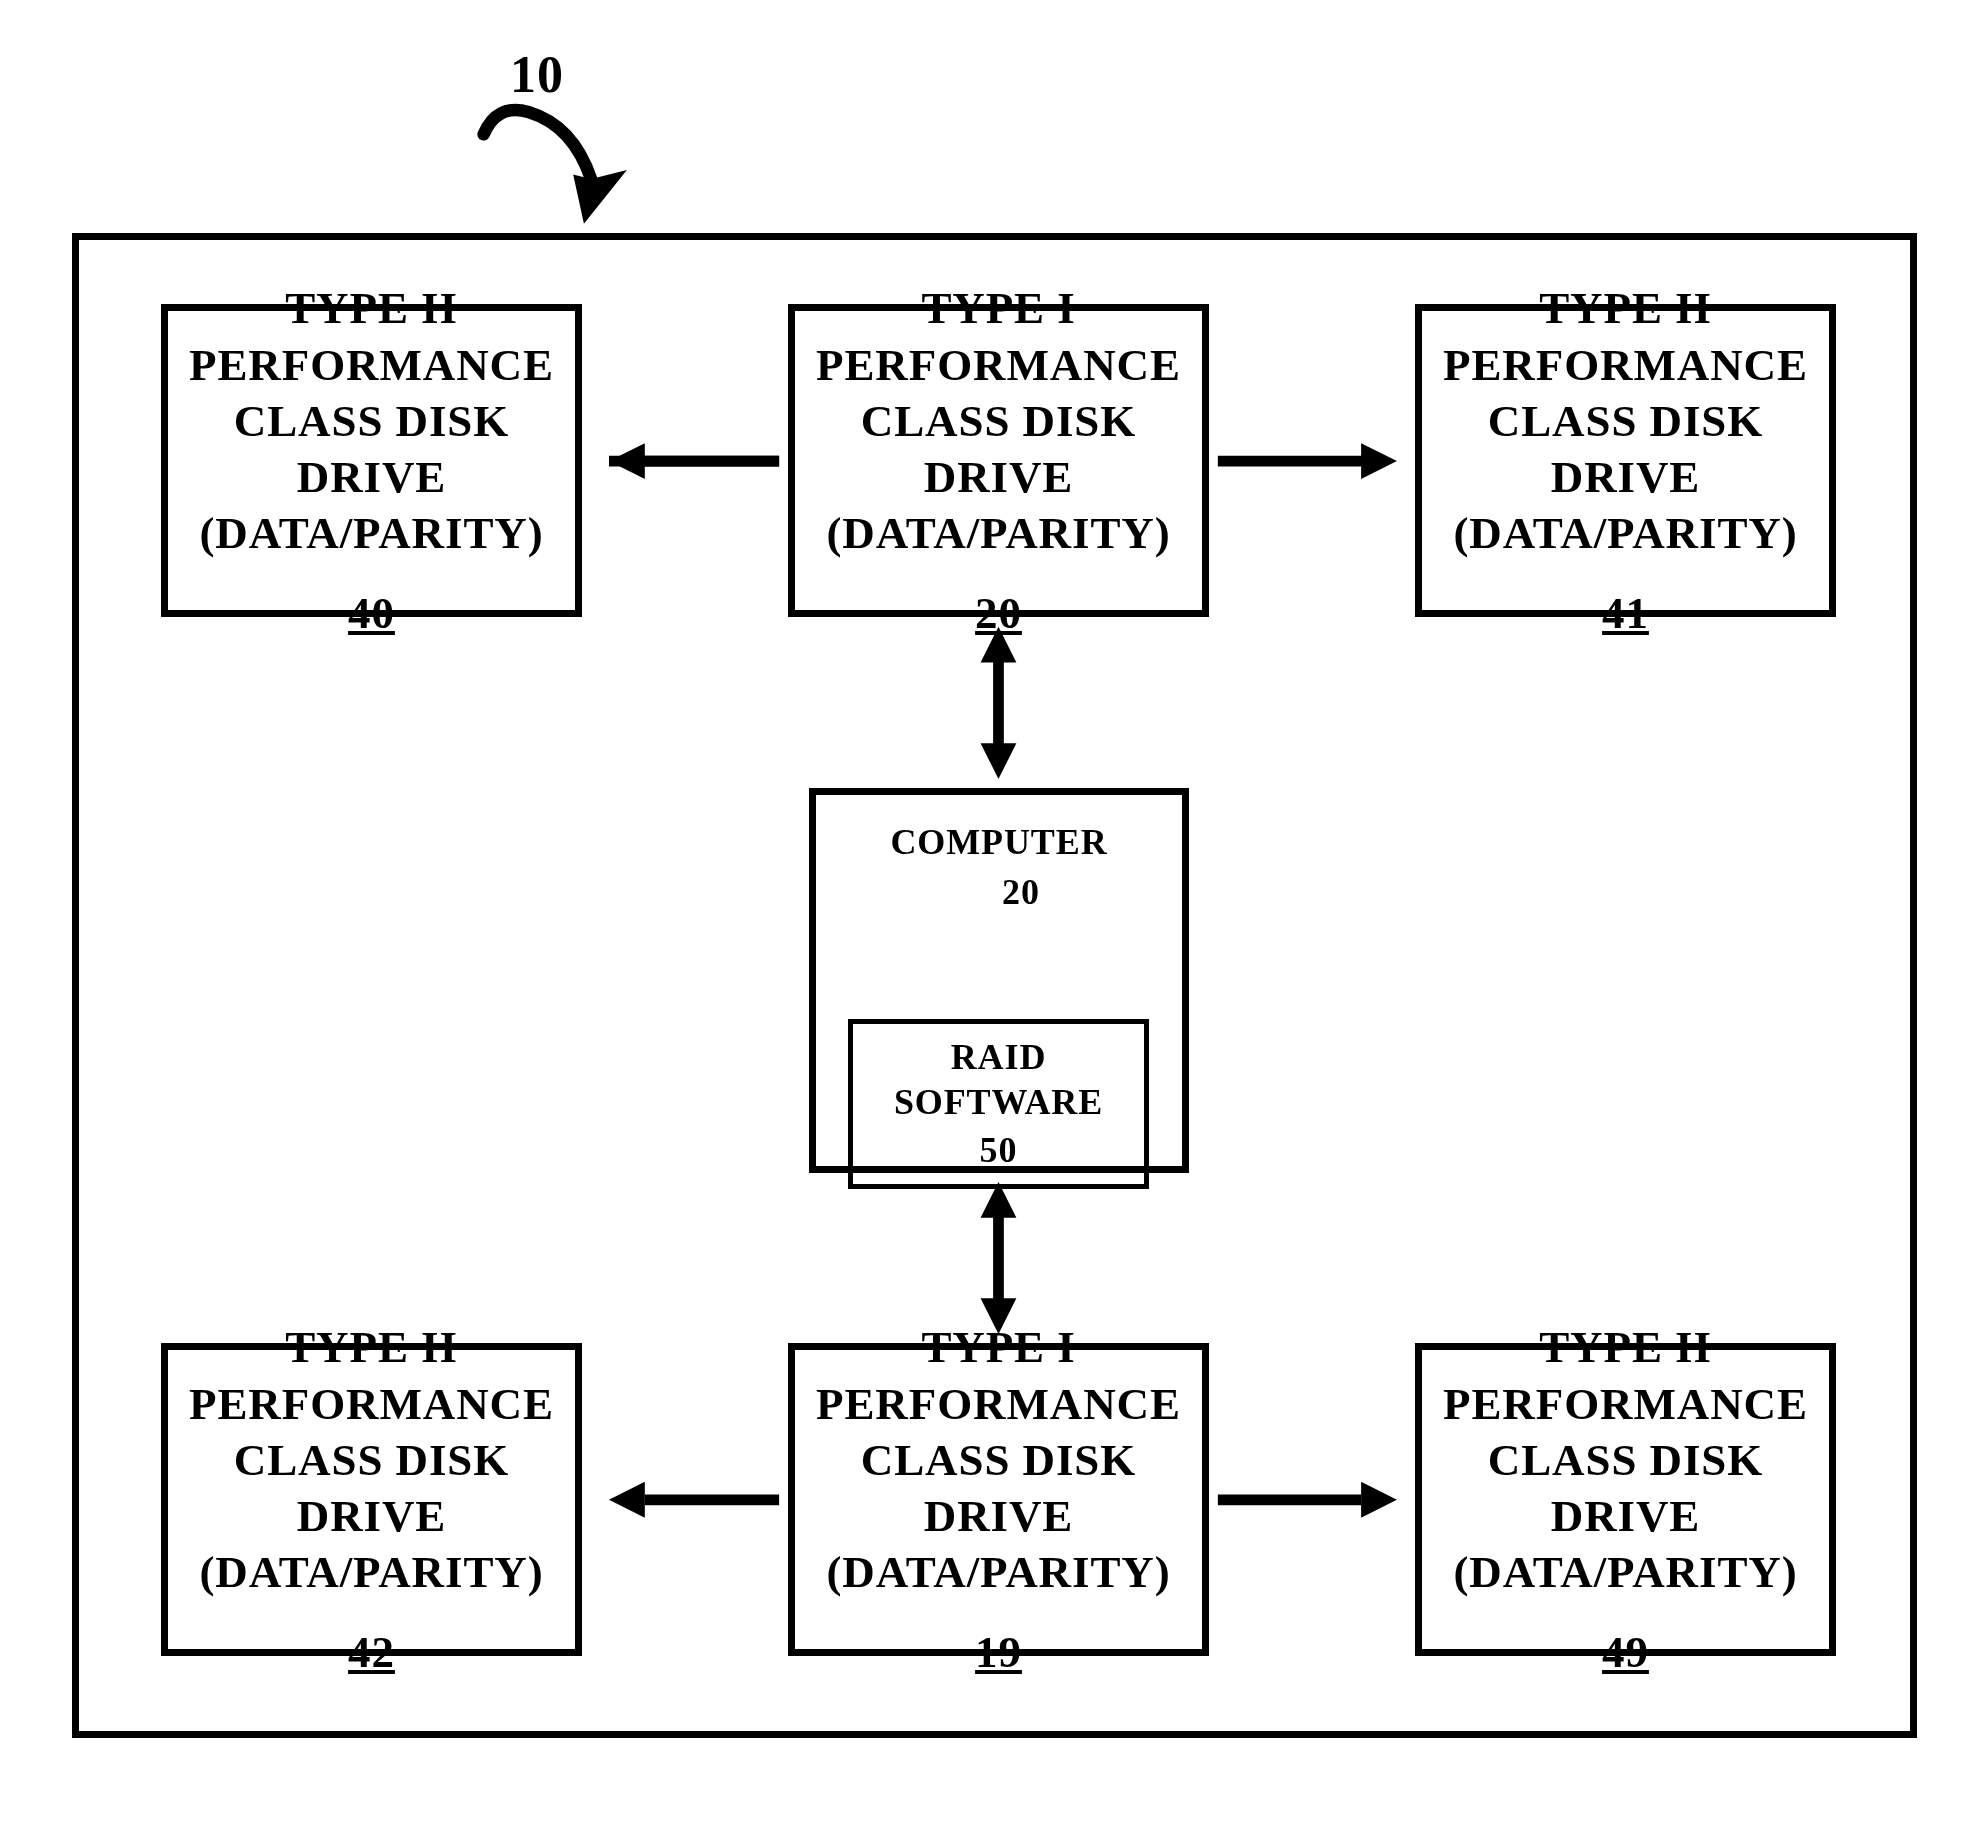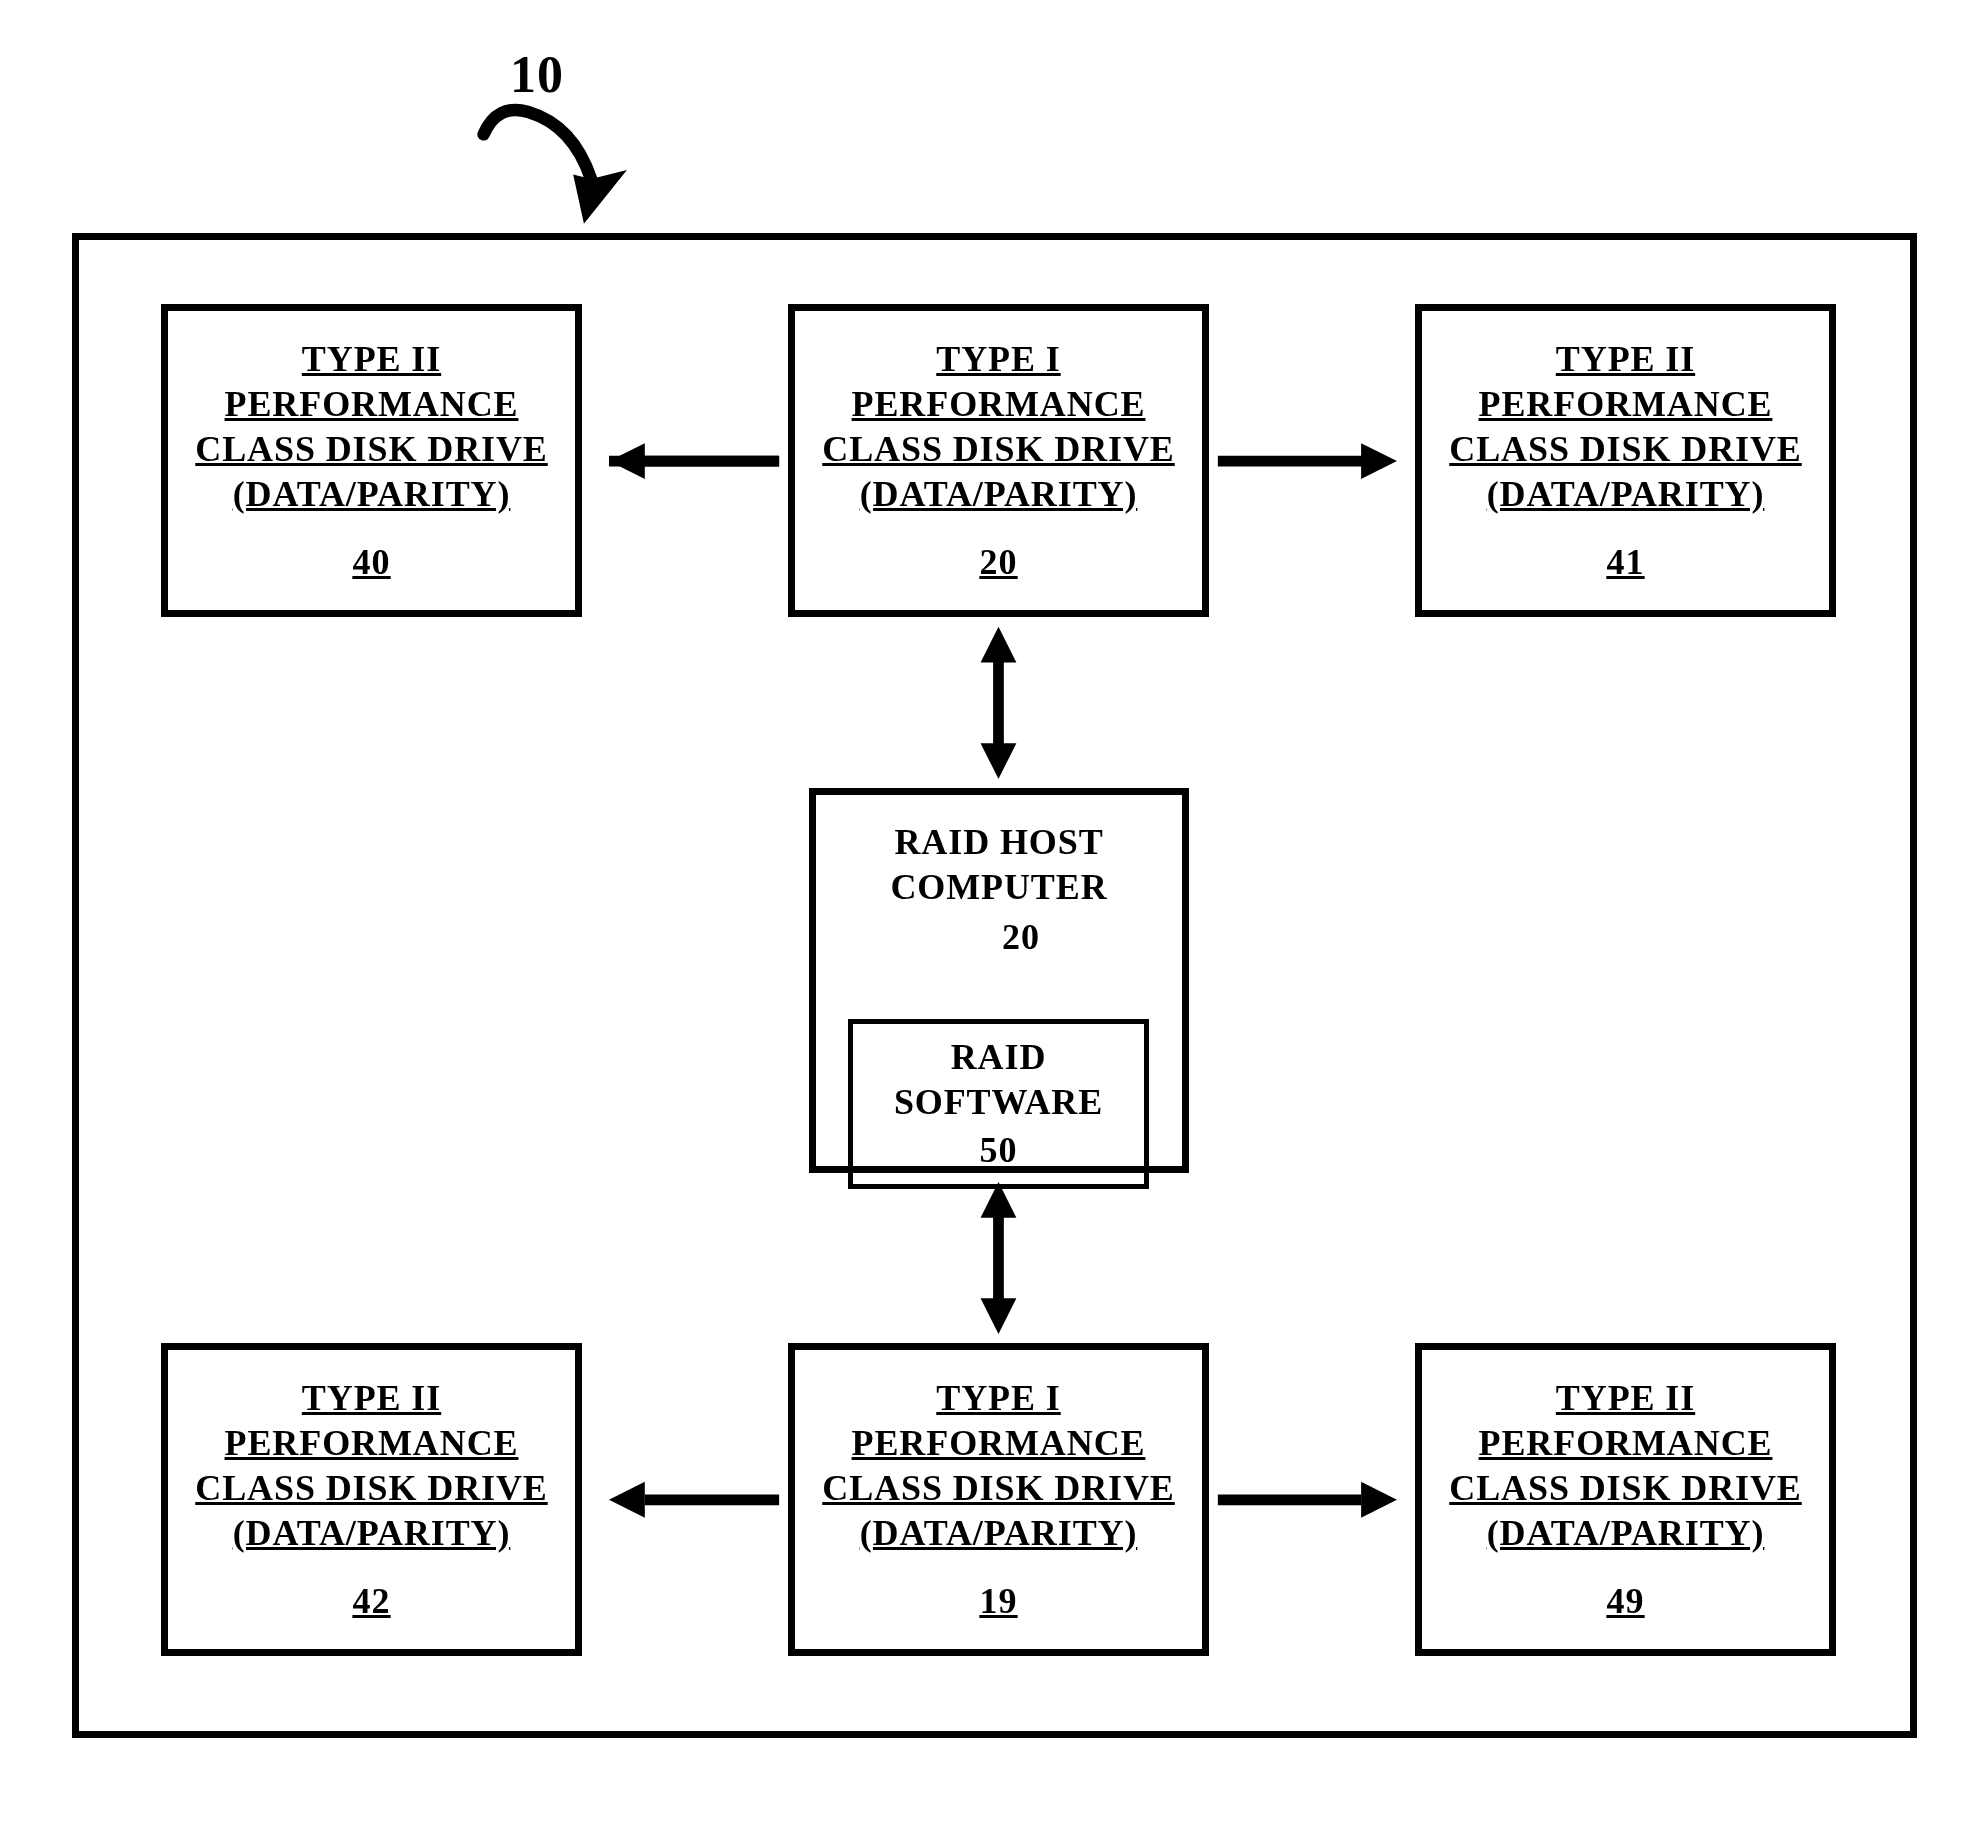--- a/index.html
+++ b/index.html
@@ -26,25 +26,24 @@
   .box {
     position: absolute;
     border: 7.2px solid #000;
     box-sizing: border-box;
     text-align: center;
     display: flex;
     flex-direction: column;
     align-items: center;
     justify-content: center;
     font-weight: bold;
-    font-size: 36px;
+    font-size: 45px;
     line-height: 1.25;
     letter-spacing: 0.9px;
     padding: 9px 5.4px;
-    text-decoration: underline;
   }
   .box .ref {
     text-decoration: underline;
     margin-top: 23px;
   }
   .host-box {
     position: absolute;
     border: 7.2px solid #000;
     box-sizing: border-box;
     text-align: center;
@@ -131,21 +130,20 @@
   <div class="box" style="left:1415px; top:304px; width:421px; height:313px;">
     <span>TYPE II</span>
     <span>PERFORMANCE</span>
     <span>CLASS DISK DRIVE</span>
     <span>(DATA/PARITY)</span>
     <span class="ref">41</span>
   </div>
 
   <div class="host-box" style="left:809px; top:788px; width:380px; height:385px;">
     <div class="host-top">
-      <div>RAID HOST</div>
       <div>COMPUTER</div>
       <div class="ref">20</div>
     </div>
     <div class="inner-box" style="left:32px; top:188px; width:301px; height:170px;">
       <span>RAID</span>
       <span>SOFTWARE</span>
       <span class="ref">50</span>
     </div>
   </div>
 

